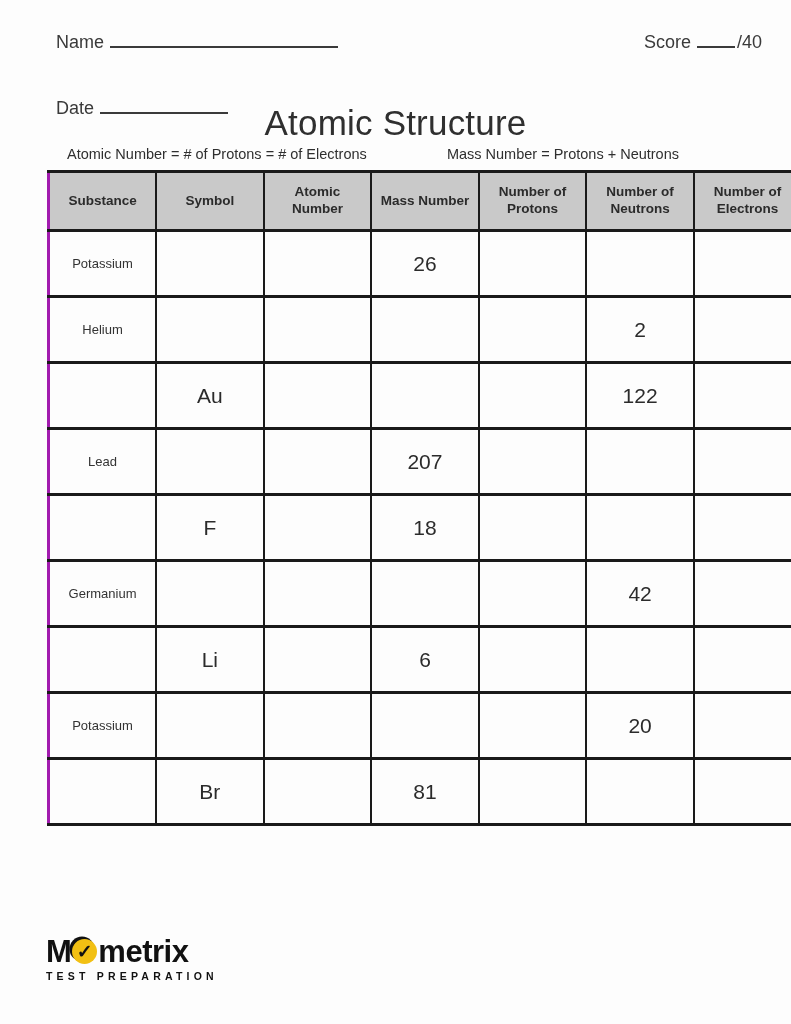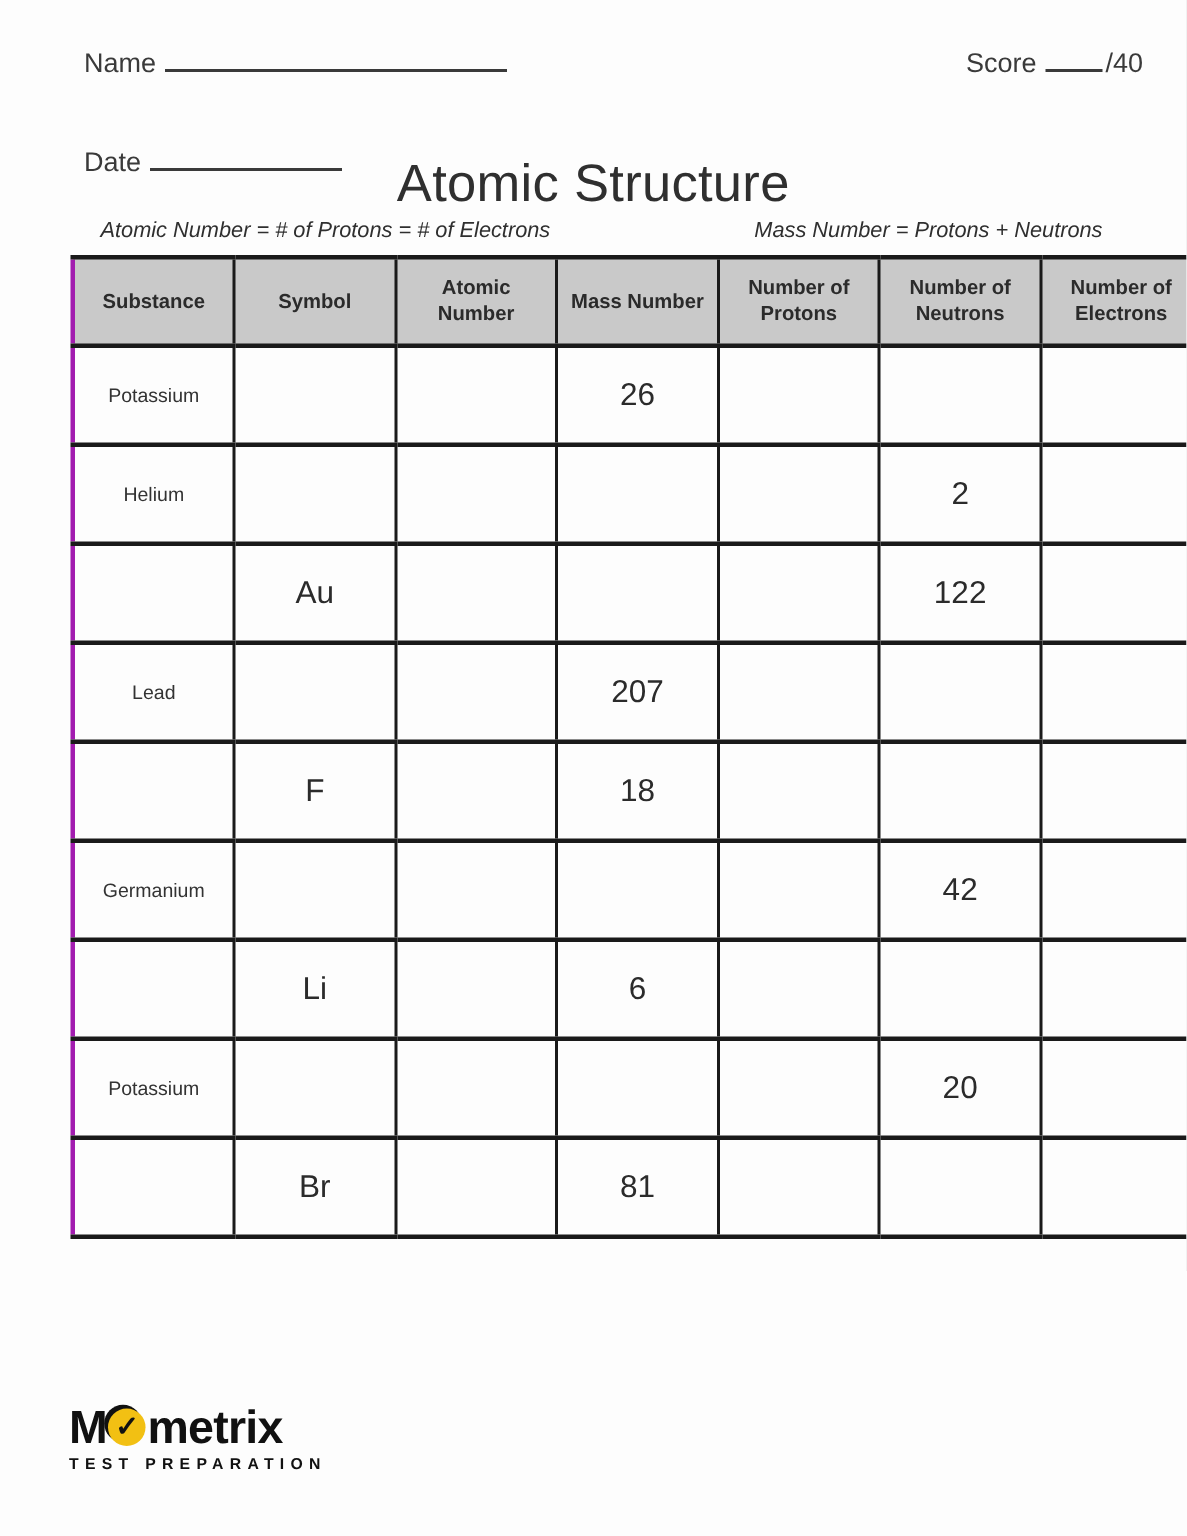--- a/index.html
+++ b/index.html
@@ -27,23 +27,23 @@
   .name-line{width:228px;}
   .date-line{width:128px;}
   .score-line{width:38px;margin-right:2px;}
   
   .title{
     position:absolute;top:103px;left:0;width:100%;
     text-align:center;font-size:35px;color:#2f2f2f;letter-spacing:.2px;
   }
   .formulas{
     position:absolute;top:146px;left:0;width:100%;
-    box-sizing:border-box;padding:0 56px 0 67px;
+    box-sizing:border-box;padding:0 112px 0 67px;
     display:flex;justify-content:space-between;
-    font-size:14.5px;color:#2f2f2f;font-style:italic;
+    font-size:14.5px;color:#2f2f2f;
   }
   
   .sheet-table{
     position:absolute;left:47px;top:170px;
     width:756px;
     border-collapse:collapse;table-layout:fixed;
     border:3px solid #a21caf;
   }
   .sheet-table th{
     border:2px solid #1a1a1a;border-top-width:3px;border-bottom-width:3px;

